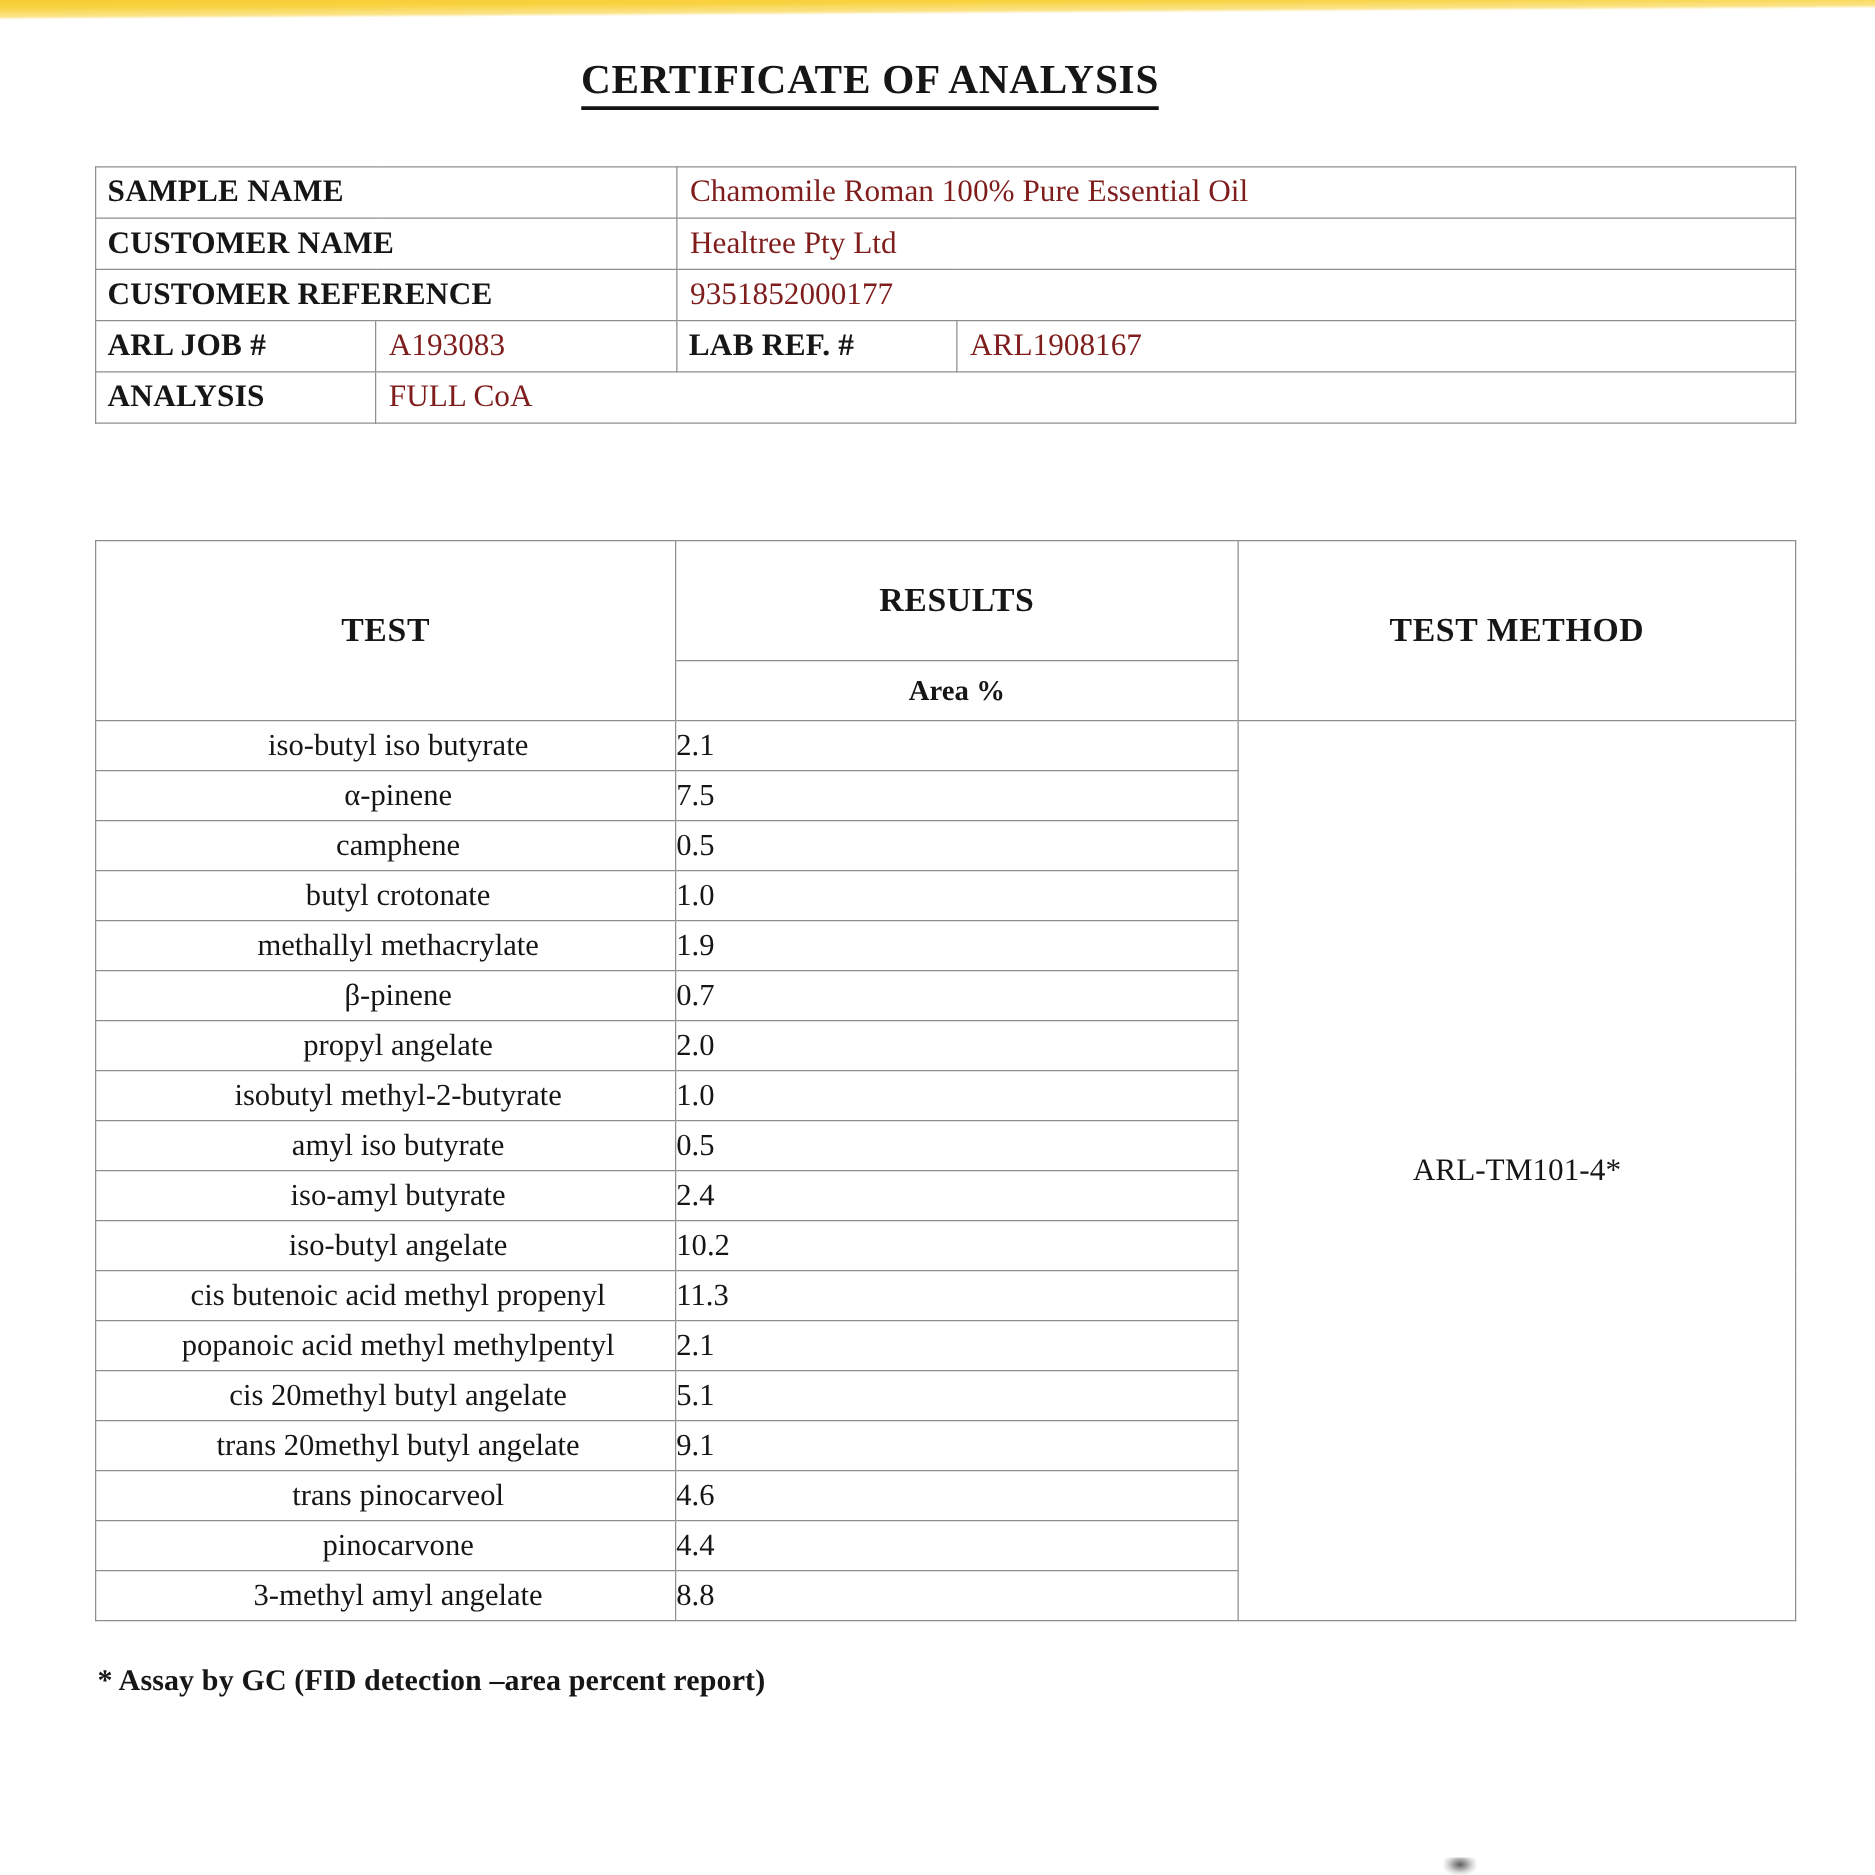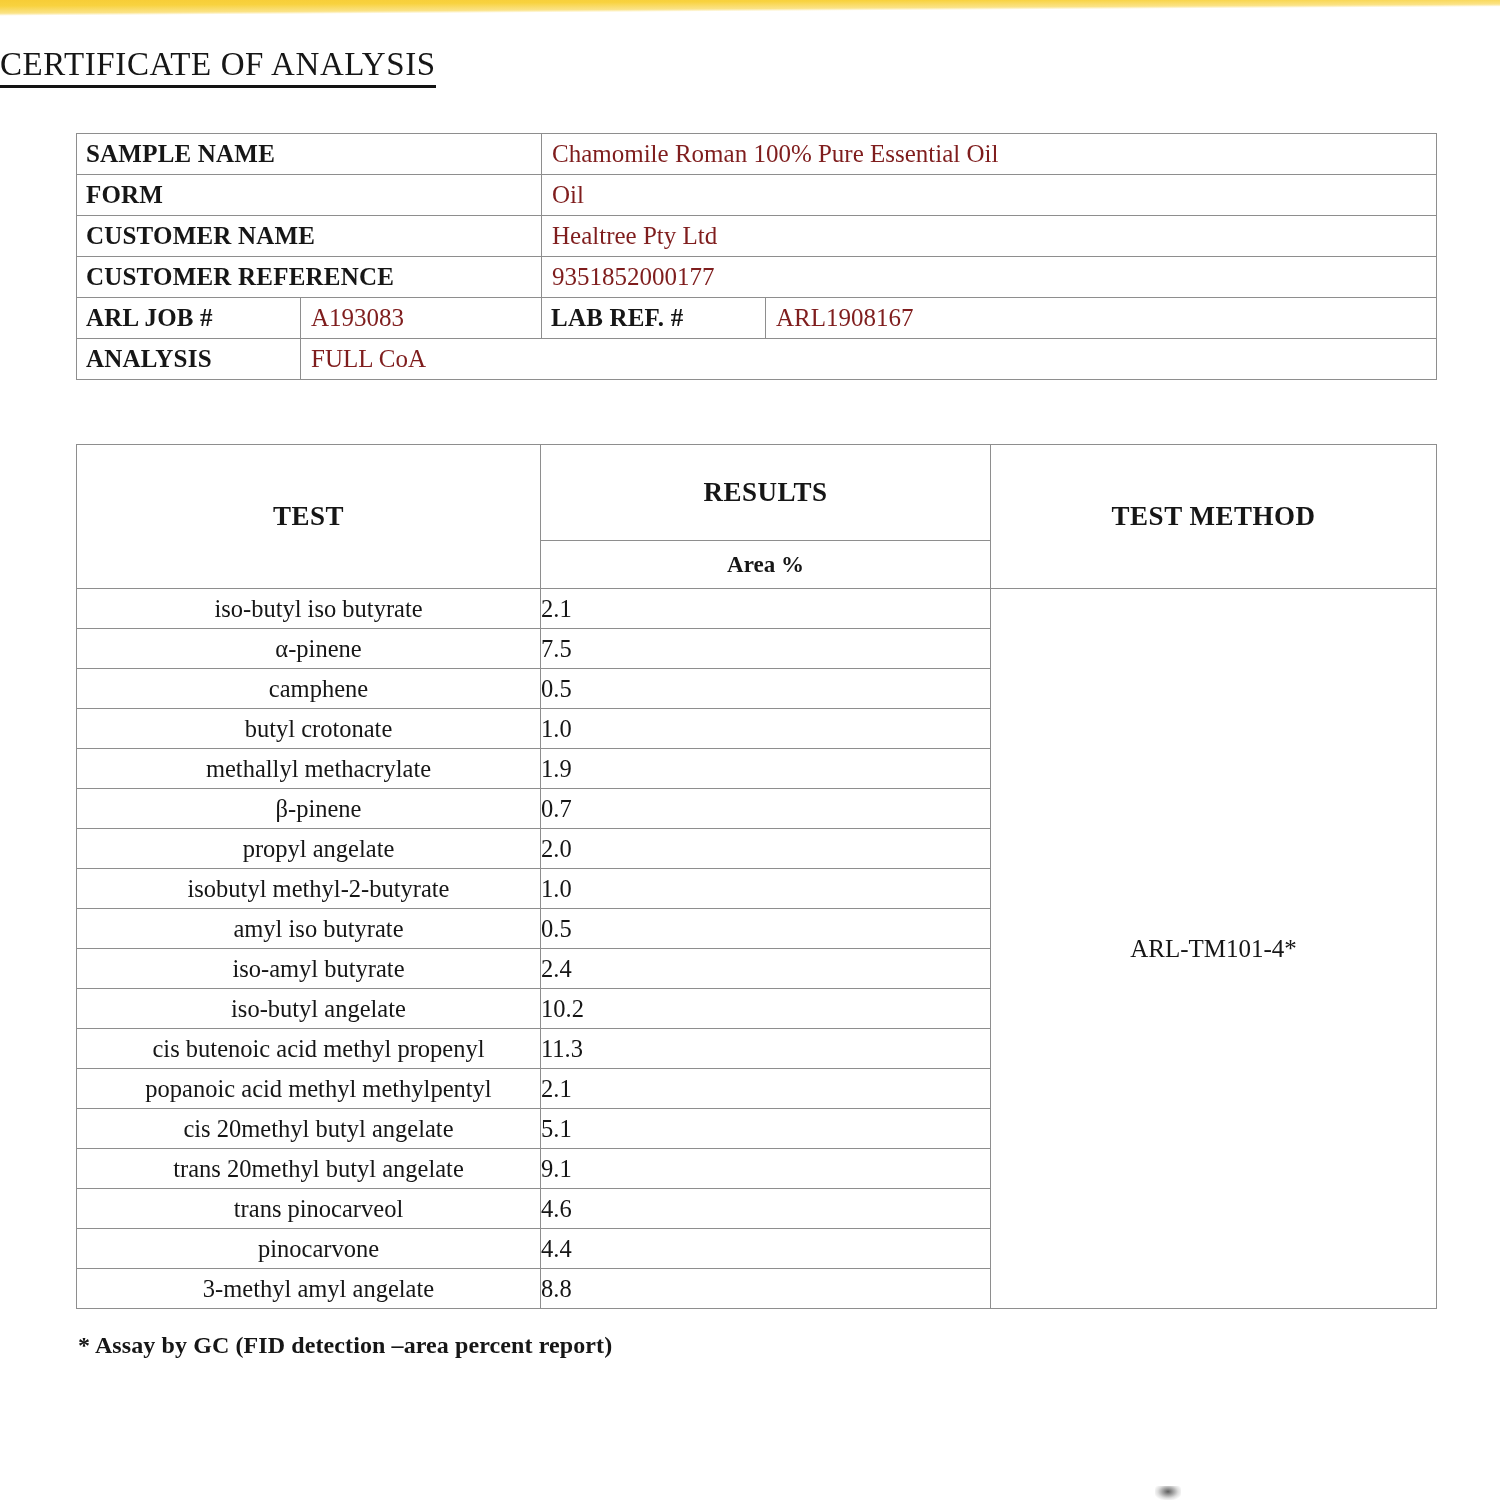--- a/index.html
+++ b/index.html
@@ -32,22 +32,23 @@
     transform: rotate(-0.35deg);
     transform-origin: left center;
   }
 
   
   .doc-title {
     position: absolute;
     top: 46px;
     left: 0;
     width: 1392px;
+    text-align: center;
     font-size: 33px;
-    font-weight: normal;
+    font-weight: bold;
     letter-spacing: 0.6px;
   }
   .doc-title span.ttl {
     display: inline-block;
     border-bottom: 3px solid #131313;
     padding-bottom: 2px;
   }
 
   
   table {
@@ -84,21 +85,21 @@
   .val {
     padding-left: 10px;
     font-size: 25px;
     color: #7f1d1d;
   }
 
   
   #results-table {
     position: absolute;
     left: 76px;
-    top: 444px;
+    top: 432px;
     width: 1360px;
   }
   #results-table .hd {
     text-align: center;
     font-weight: bold;
     font-size: 27px;
     letter-spacing: 0.5px;
   }
   #results-table .sub-hd {
     text-align: center;
@@ -160,24 +161,20 @@
     <colgroup>
       <col style="width:224px">
       <col style="width:241px">
       <col style="width:224px">
       <col style="width:671px">
     </colgroup>
     <tbody>
       <tr>
         <td class="lbl" colspan="2">SAMPLE NAME</td>
         <td class="val" colspan="2">Chamomile Roman 100% Pure Essential Oil</td>
-      </tr>
-      <tr>
-        <td class="lbl" colspan="2">FORM</td>
-        <td class="val" colspan="2">Oil</td>
       </tr>
       <tr>
         <td class="lbl" colspan="2">CUSTOMER NAME</td>
         <td class="val" colspan="2">Healtree Pty Ltd</td>
       </tr>
       <tr>
         <td class="lbl" colspan="2">CUSTOMER REFERENCE</td>
         <td class="val" colspan="2">9351852000177</td>
       </tr>
       <tr>

